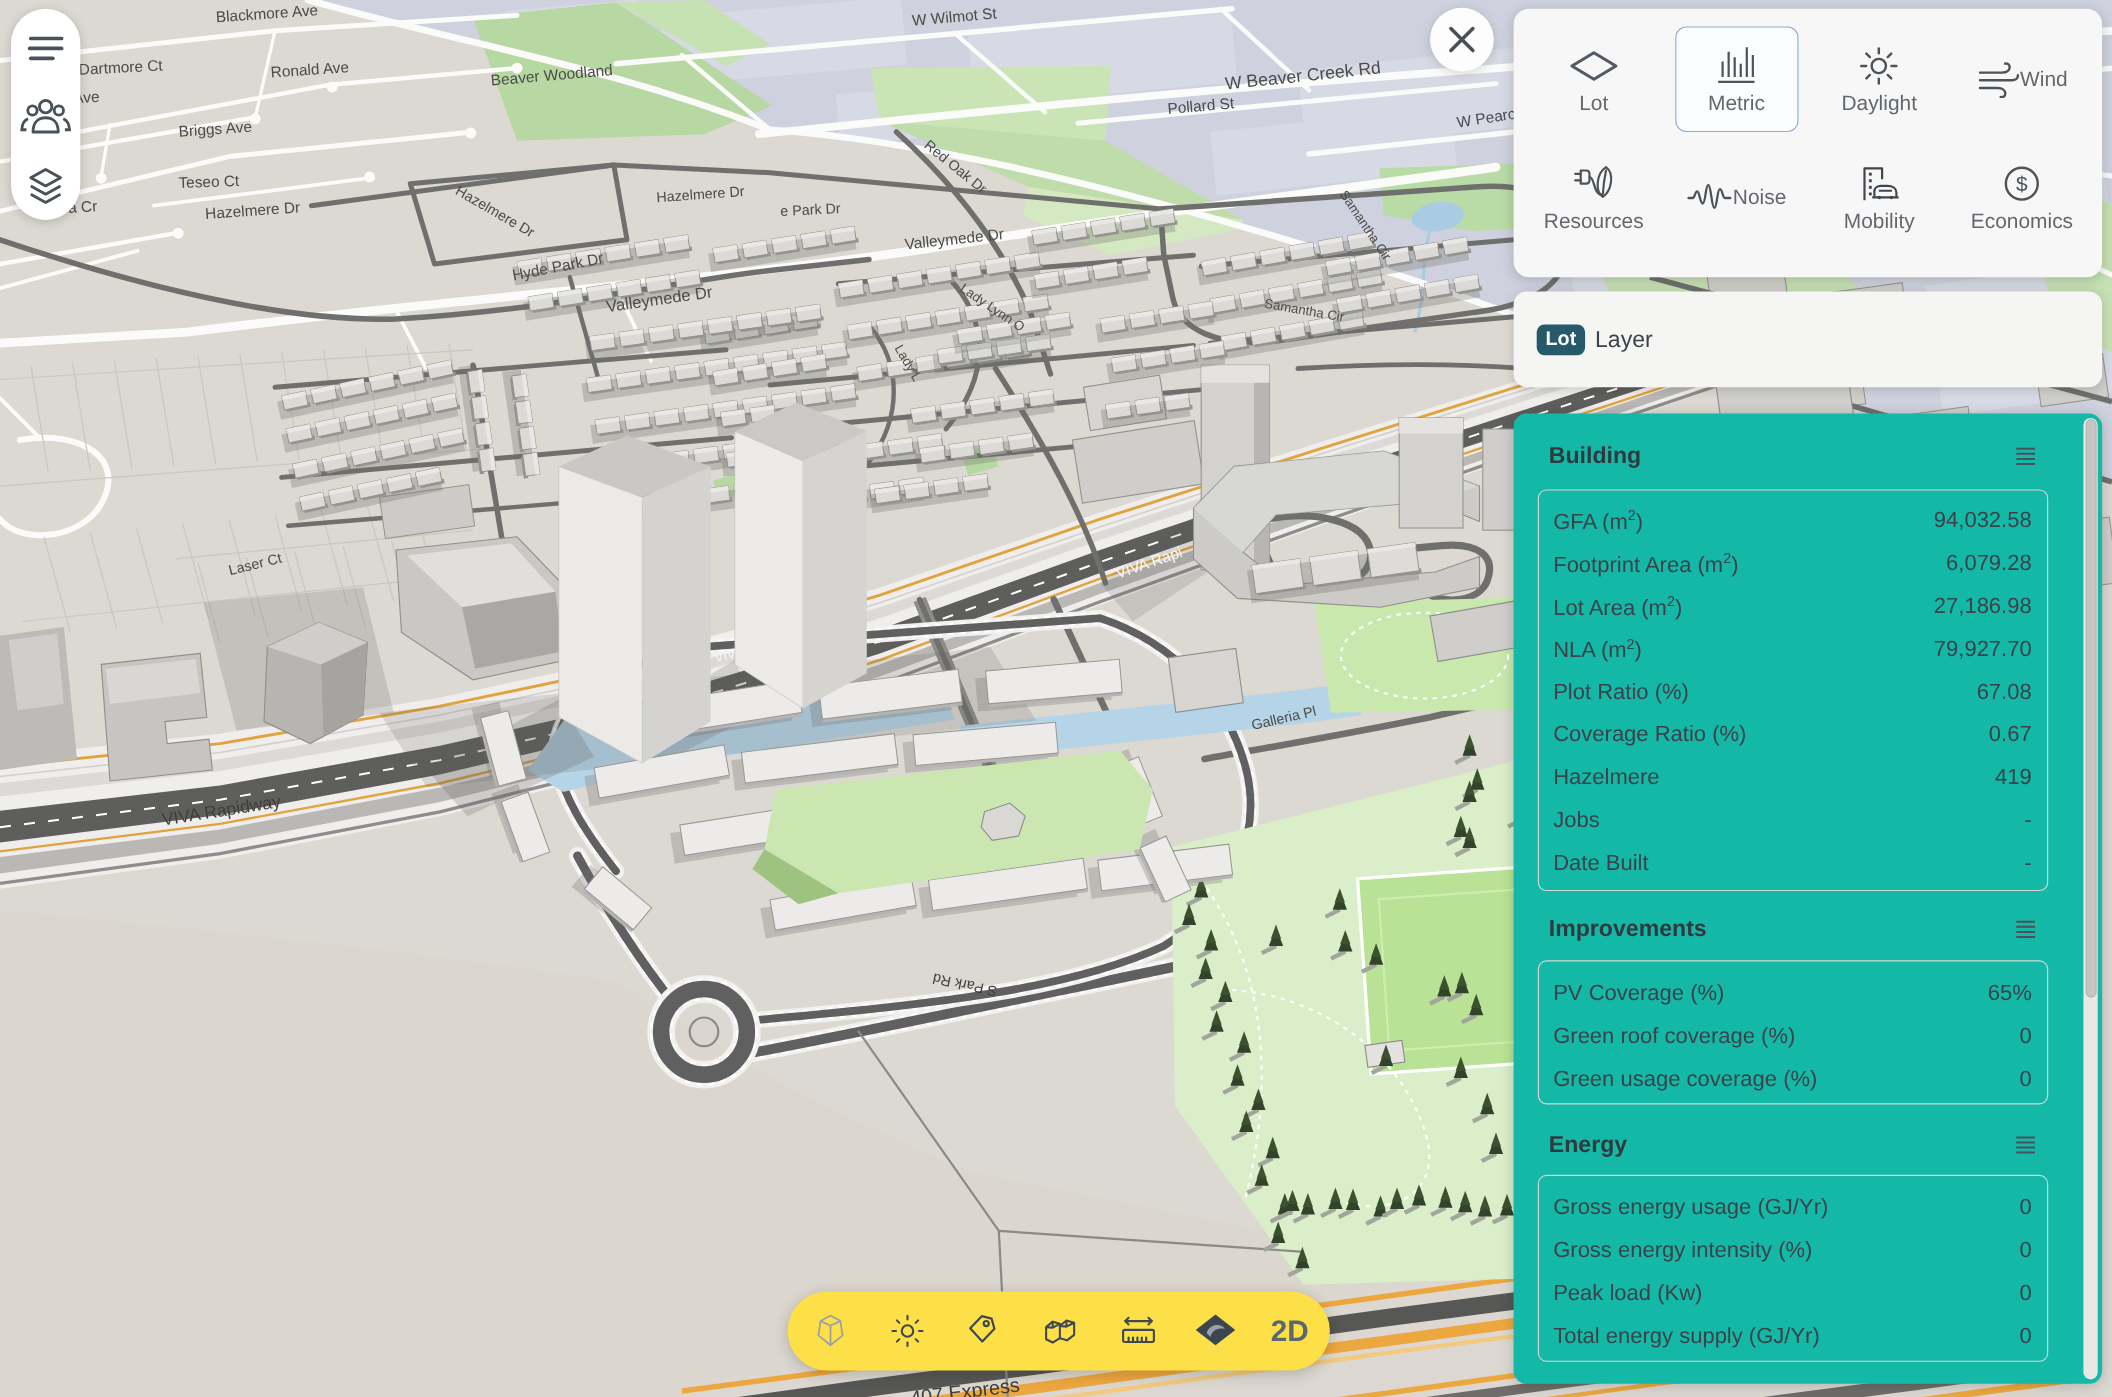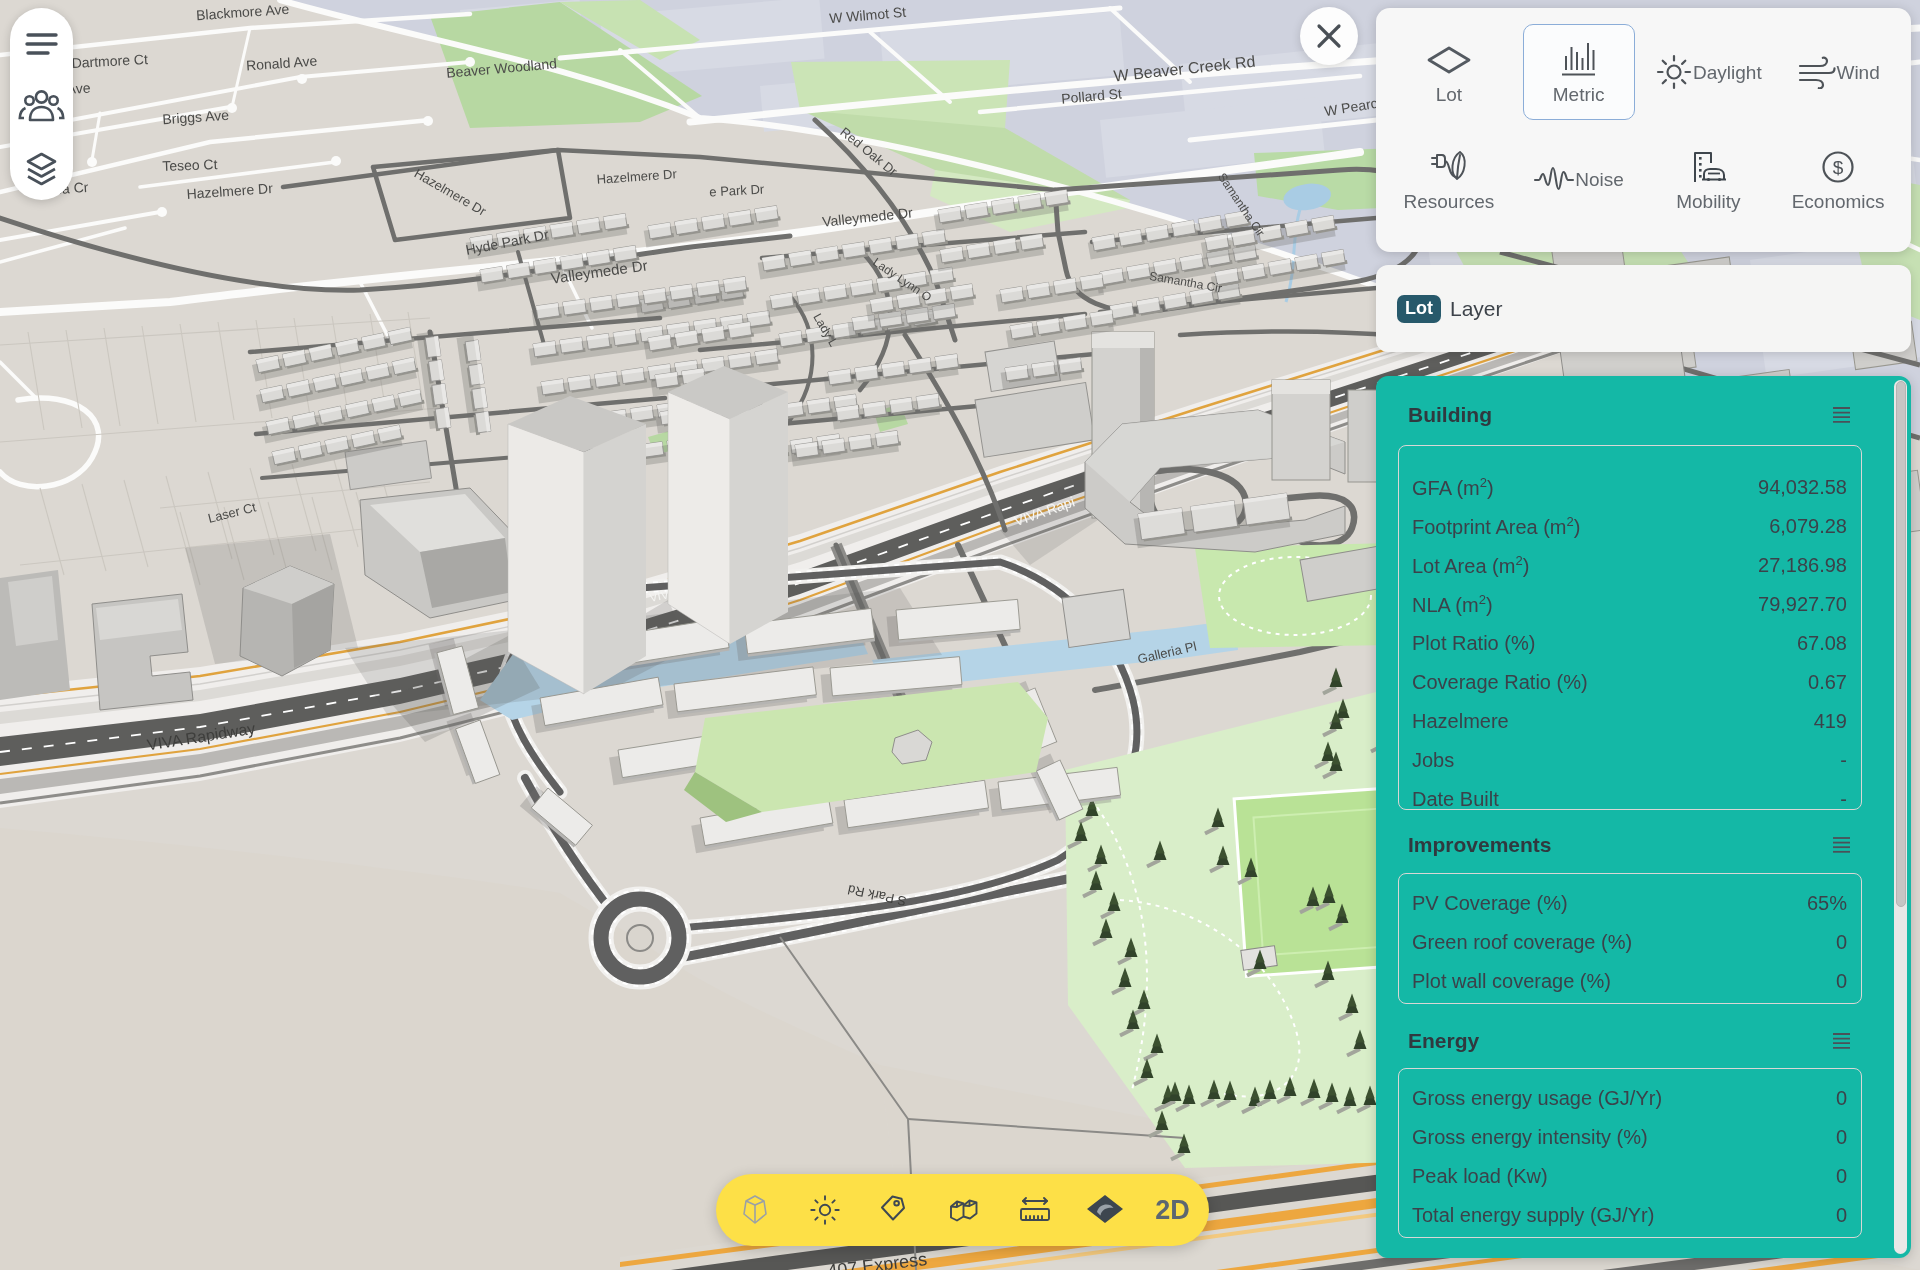--- a/index.html
+++ b/index.html
@@ -1395,21 +1395,21 @@
             <line x1="16" y1="10" x2="16" y2="28"></line>
             <line x1="21.5" y1="16" x2="21.5" y2="28"></line>
             <line x1="27" y1="1" x2="27" y2="28"></line>
             <line x1="32.5" y1="8" x2="32.5" y2="28"></line>
             <line x1="1" y1="32.5" x2="34" y2="32.5"></line>
           </g>
         </svg>
       </div>
       <div style="font-size:19px;color:#63686e;margin-top:2px">Metric</div>
     </div>
-    <div style="width:112px;height:96px;display:flex;flex-direction:row;align-items:center;justify-content:center;">
+    <div style="width:112px;height:96px;display:flex;flex-direction:column;align-items:center;justify-content:center;">
       <div style="height:44px;display:flex;align-items:center">
         <svg width="38" height="38" viewBox="0 0 38 38">
           <g stroke="#4e5358" stroke-width="2.2" fill="none" stroke-linecap="round">
 <circle cx="19" cy="19" r="6.5"></circle>
 <line x1="19" y1="3" x2="19" y2="7.5"></line>
             <line x1="19" y1="30.5" x2="19" y2="35"></line>
 <line x1="3" y1="19" x2="7.5" y2="19"></line>
             <line x1="30.5" y1="19" x2="35" y2="19"></line>
 <line x1="7.7" y1="7.7" x2="10.9" y2="10.9"></line>
             <line x1="27.1" y1="27.1" x2="30.3" y2="30.3"></line>
@@ -1491,21 +1491,21 @@
 <div style="position:absolute;left:1376px;top:376px;width:535px;height:882px;background:#14b8a6;border-radius:12px;box-shadow:0 2px 12px rgba(0,0,0,.18);overflow:hidden">
 <div style="position:absolute;left:32px;top:27px;font-size:21px;font-weight:700;color:#30393f">Building</div>
     <div style="position:absolute;right:60px;top:30px"><svg width="19" height="18">
         <g stroke="#4a5158" stroke-width="1.8">
           <line x1="1" y1="2" x2="18" y2="2"></line>
           <line x1="1" y1="6.6" x2="18" y2="6.6"></line>
           <line x1="1" y1="11.2" x2="18" y2="11.2"></line>
           <line x1="1" y1="15.8" x2="18" y2="15.8"></line>
         </g>
       </svg></div>
-    <div style="position:absolute;left:22px;top:69px;width:464px;height:365px;border:1px solid #d8d7d5;border-radius:8px;padding-top:22px;box-sizing:border-box;font-size:20px;color:#3b424a">
+    <div style="position:absolute;left:22px;top:69px;width:464px;height:365px;border:1px solid #d8d7d5;border-radius:8px;padding-top:8px;box-sizing:border-box;font-size:20px;color:#3b424a">
       <div style="display:flex;justify-content:space-between;align-items:center;height:39px;padding:0 14px 0 13px">
         <span>GFA (m<sup style="font-size:13px">2</sup>)</span>
         <span>94,032.58</span>
       </div>
       <div style="display:flex;justify-content:space-between;align-items:center;height:39px;padding:0 14px 0 13px">
         <span>Footprint Area (m<sup style="font-size:13px">2</sup>)</span>
         <span>6,079.28</span>
       </div>
       <div style="display:flex;justify-content:space-between;align-items:center;height:39px;padding:0 14px 0 13px">
         <span>Lot Area (m<sup style="font-size:13px">2</sup>)</span>
@@ -1548,21 +1548,21 @@
     <div style="position:absolute;left:22px;top:497px;width:464px;height:131px;border:1px solid #d8d7d5;border-radius:8px;padding-top:10px;box-sizing:border-box;font-size:20px;color:#3b424a">
       <div style="display:flex;justify-content:space-between;align-items:center;height:39px;padding:0 14px 0 13px">
         <span>PV Coverage (%)</span>
         <span>65%</span>
       </div>
       <div style="display:flex;justify-content:space-between;align-items:center;height:39px;padding:0 14px 0 13px">
         <span>Green roof coverage (%)</span>
         <span>0</span>
       </div>
       <div style="display:flex;justify-content:space-between;align-items:center;height:39px;padding:0 14px 0 13px">
-        <span>Plot wall coverage (%)</span>
+        <span>Green usage coverage (%)</span>
         <span>0</span>
       </div>
     </div>
 <div style="position:absolute;left:32px;top:653px;font-size:21px;font-weight:700;color:#30393f">Energy</div>
     <div style="position:absolute;right:60px;top:656px"><svg width="19" height="18">
         <g stroke="#4a5158" stroke-width="1.8">
           <line x1="1" y1="2" x2="18" y2="2"></line>
           <line x1="1" y1="6.6" x2="18" y2="6.6"></line>
           <line x1="1" y1="11.2" x2="18" y2="11.2"></line>
           <line x1="1" y1="15.8" x2="18" y2="15.8"></line>

